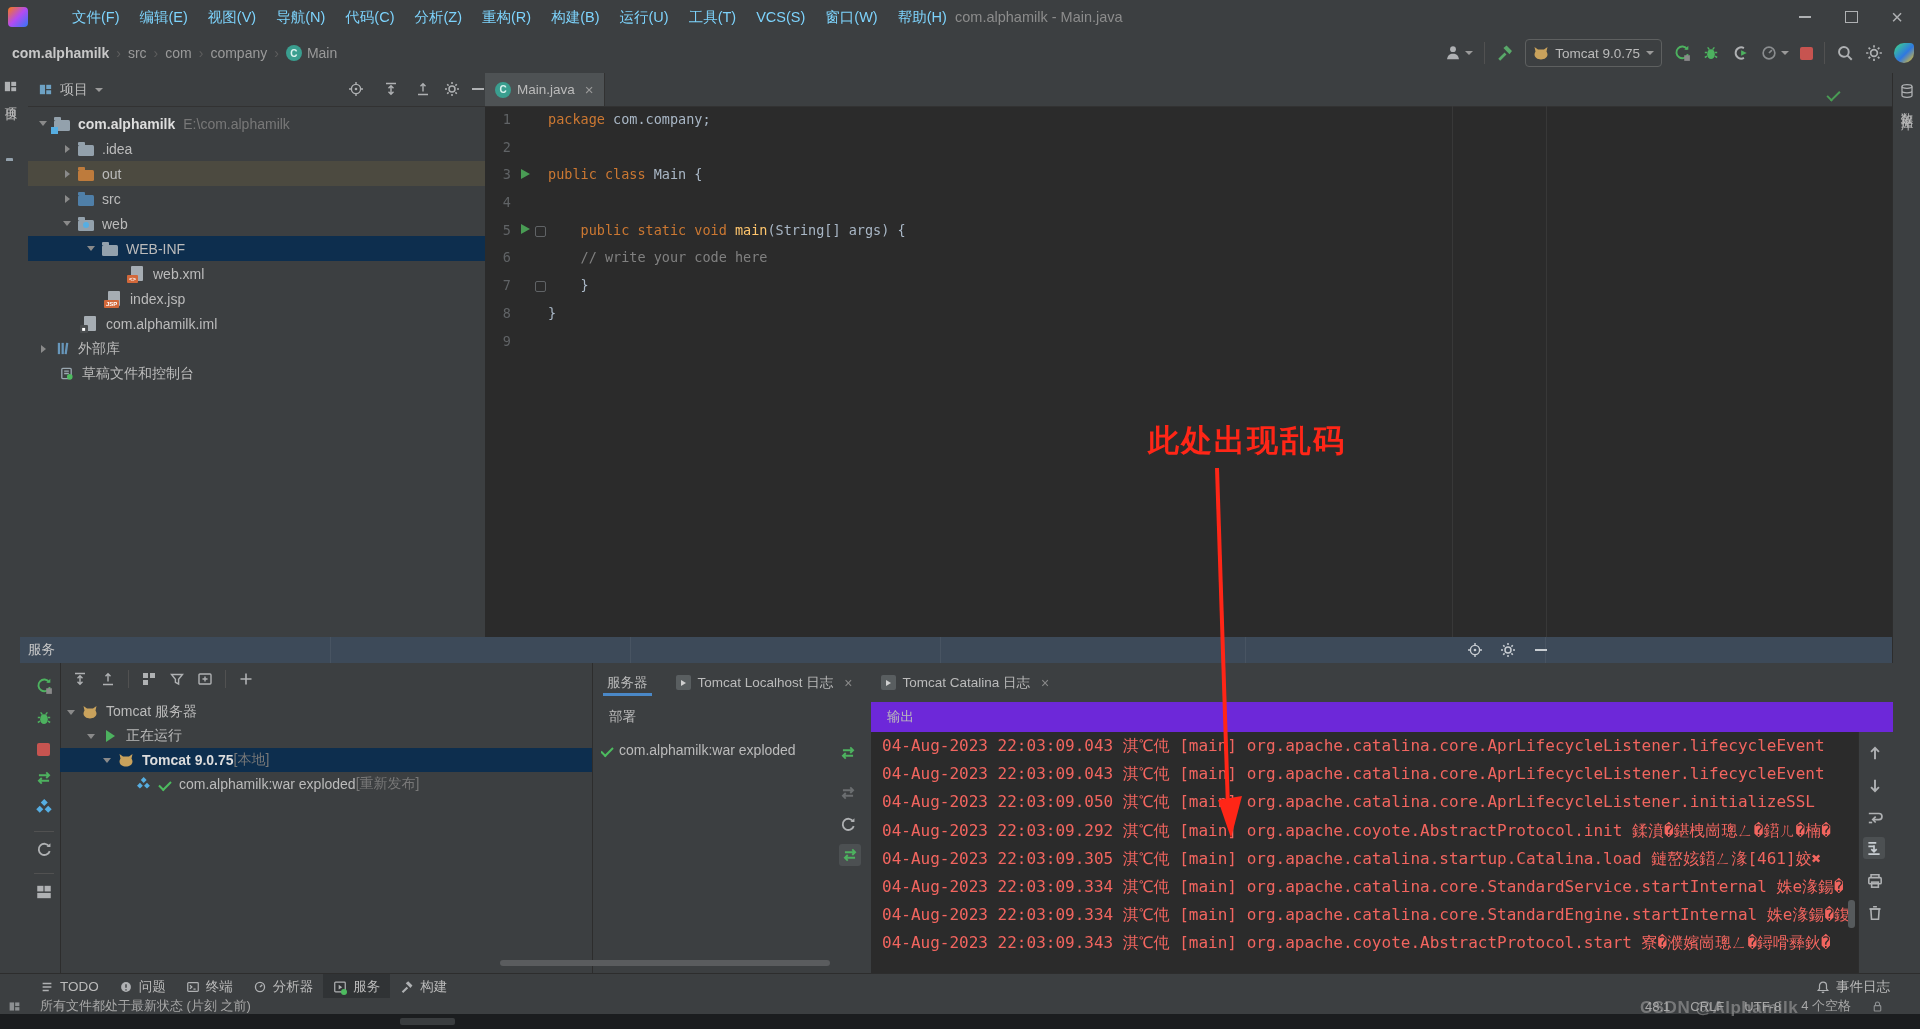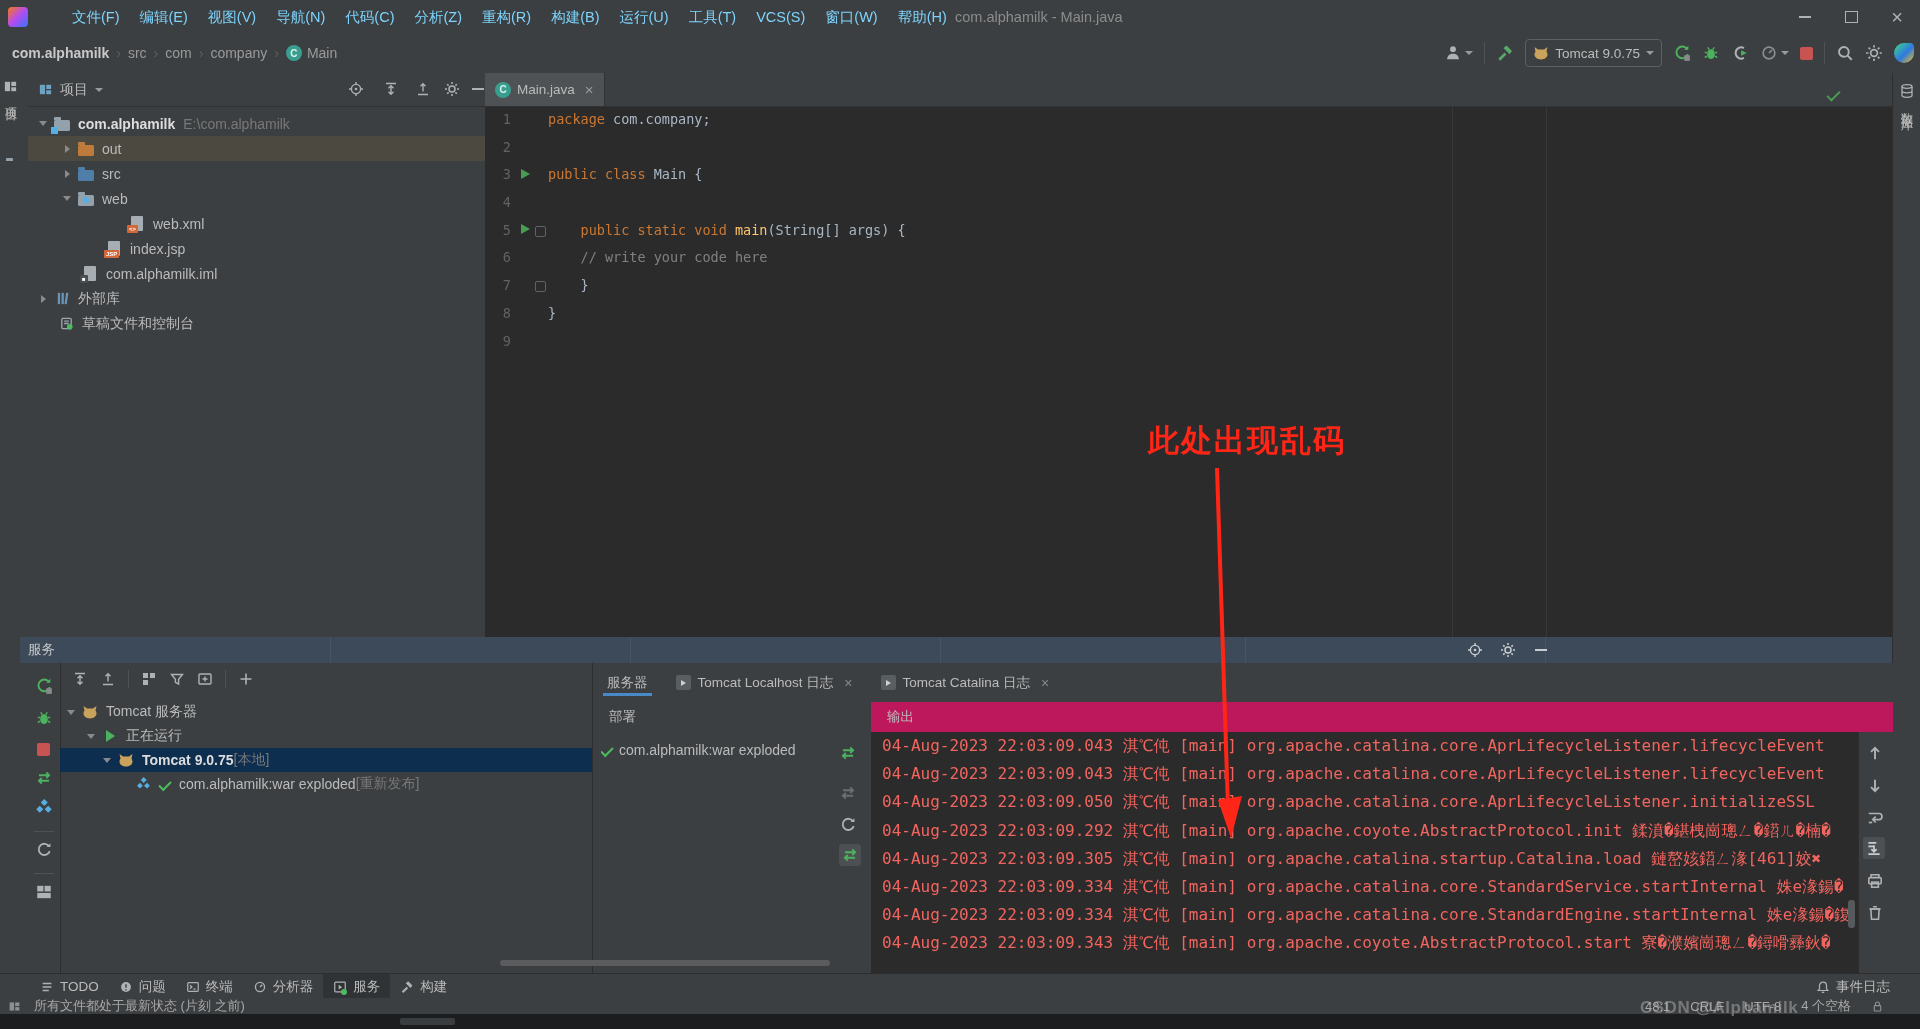--- a/index.html
+++ b/index.html
@@ -93,37 +93,37 @@
   #svc-tabs .tab.active::after{content:'';position:absolute;left:10px;right:10px;bottom:0;height:3px;background:#4a88c7}
   .tabico{width:15px;height:15px;background:#595e60;border-radius:2px;display:flex;align-items:center;justify-content:center}
   .tabico i{width:0;height:0;border-top:3.5px solid transparent;border-bottom:3.5px solid transparent;border-left:5px solid #d0d0d0}
   #deploy{position:absolute;left:0;top:39px;width:278px;bottom:0;background:#3c3f41}
   #deploy .hd,#output .hd{height:30px;display:flex;align-items:center;font-size:13.5px;color:#bbb;padding-left:16px}
   #deploy .item{position:absolute;left:8px;top:40px;display:flex;align-items:center;gap:6px;width:210px;overflow:hidden;white-space:nowrap;font-size:14px}
   .vcheck{width:10px;height:5px;border-left:2.5px solid #4dbb5f;border-bottom:2.5px solid #4dbb5f;transform:rotate(-45deg);flex:none}
   #deploy .icol{position:absolute;right:10px;top:38px;width:22px}
   #deploy .icol .it{position:absolute;left:0}
   .hlbtn{background:#4c5052;border-radius:3px;padding:2px}
-  #output{position:absolute;left:278px;top:39px;right:0;bottom:0;background:#be185d}
+  #output{position:absolute;left:278px;top:39px;right:0;bottom:0;background:#6d28d9}
   #console{position:absolute;left:0;top:30px;right:0;bottom:0;background:#2b2b2b;overflow:hidden;
            font-family:"DejaVu Sans Mono",monospace;font-size:16px;color:#f2655f}
   .cline{height:28.2px;line-height:28.2px;white-space:pre;padding-left:11px}
   .csel{background:#4e5357}
   #ctool{position:absolute;right:0;top:30px;bottom:0;width:34px;background:#3c3f41;border-left:1px solid #2d2d2d}
   #ctool .it{position:absolute;left:7px;color:#afb1b3}
   .vthumb{position:absolute;width:7px;height:28px;background:#565a5c;border-radius:3px}
   .hthumb{position:absolute;left:500px;top:960px;width:330px;height:6px;background:#5a5c5e;border-radius:3px;z-index:5}
   
   #toolbar-bottom{left:0;top:973px;width:1920px;height:25px;background:#3c3f41;border-top:1px solid #2d2d2d;display:flex;align-items:center}
   #toolbar-bottom .bi{display:flex;align-items:center;gap:6px;padding:0 10px;height:25px;font-size:13.5px;color:#bbb;position:relative}
   #toolbar-bottom .bi.active{background:#303335}
   .gdot{position:absolute;left:18px;bottom:4px;width:6px;height:6px;border-radius:50%;background:#4dbb5f}
   #eventlog{position:absolute;right:30px;display:flex;align-items:center;gap:6px;font-size:13.5px;color:#bbb}
   #statusbar{left:0;top:998px;width:1920px;height:16px;background:#3c3f41;display:flex;align-items:center}
-  #statusbar .msg{display:flex;align-items:center;gap:13px;padding-left:8px;font-size:13px;color:#a7a7a7}
+  #statusbar .msg{display:flex;align-items:center;gap:19px;padding-left:8px;font-size:13px;color:#a7a7a7}
   #statusbar .right{position:absolute;right:36px;display:flex;align-items:center;gap:20px;font-size:13px;color:#a7a7a7}
   #strip{left:0;top:1014px;width:1920px;height:15px;background:#1b1d1f}
   #strip .blob{position:absolute;left:400px;top:4px;width:55px;height:7px;background:#3a3d3f;border-radius:2px}
   
   #anno{left:1148px;top:420px;font-size:31px;color:#ff2617;font-weight:700;letter-spacing:2px;z-index:40}
   #arrow{left:1000px;top:440px;z-index:40}
   #watermark{left:1640px;top:998px;font-size:17px;font-weight:bold;color:rgba(178,178,178,.5);z-index:50;letter-spacing:.5px}
 </style>
 </head>
 <body>
@@ -482,20 +482,29 @@
           <i class="chev-d"></i>
         </span>
       <span class="tico">
           <span class="ifolder" style="position:relative">
             <span class="psq"></span>
           </span>
         </span>
       <span class="rowbold">com.alphamilk</span>
       <span class="sfx">E:\com.alphamilk</span>
     </div>
+    <div class="trow" style="margin-left:30px">
+      <span class="chev">
+          <i class="chev-r"></i>
+        </span>
+      <span class="tico">
+          <span class="ifolder"></span>
+        </span>
+      <span>.idea</span>
+    </div>
     <div class="trow hl-olive">
       <span style="margin-left:30px" class="flex">
       <span class="chev">
             <i class="chev-r"></i>
           </span>
       <span class="tico">
             <span class="ifolder f-orange"></span>
           </span>
       <span>out</span>
         </span>
@@ -512,20 +521,31 @@
     <div class="trow" style="margin-left:30px">
       <span class="chev">
           <i class="chev-d"></i>
         </span>
       <span class="tico">
           <span class="ifolder" style="position:relative">
             <span class="fdot"></span>
           </span>
         </span>
       <span>web</span>
+    </div>
+    <div class="trow hl-navy">
+      <span style="margin-left:54px" class="flex">
+      <span class="chev">
+            <i class="chev-d"></i>
+          </span>
+      <span class="tico">
+            <span class="ifolder"></span>
+          </span>
+      <span>WEB-INF</span>
+        </span>
     </div>
     <div class="trow" style="margin-left:99px">
       <span class="tico">
           <span class="ifile">
             <span class="badge">&lt;&gt;</span>
           </span>
         </span>
       <span>web.xml</span>
     </div>
     <div class="trow" style="margin-left:76px">

